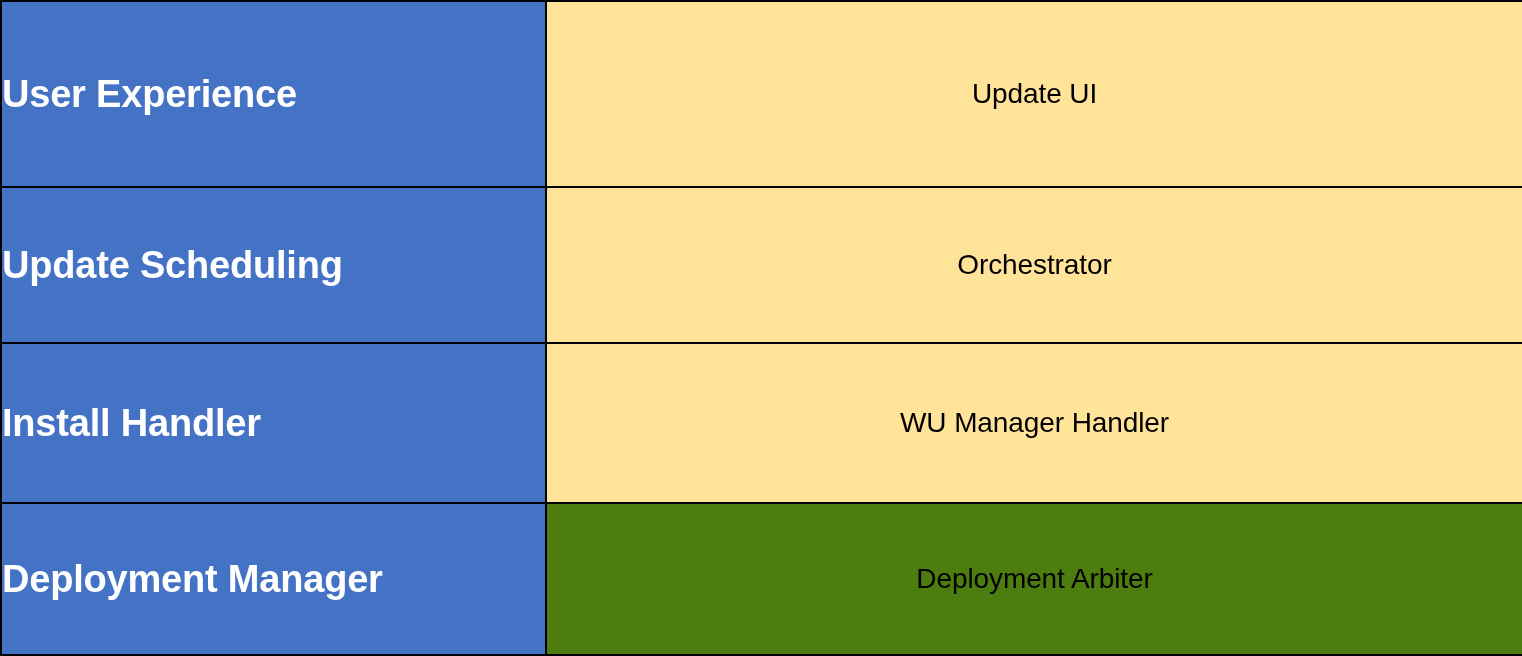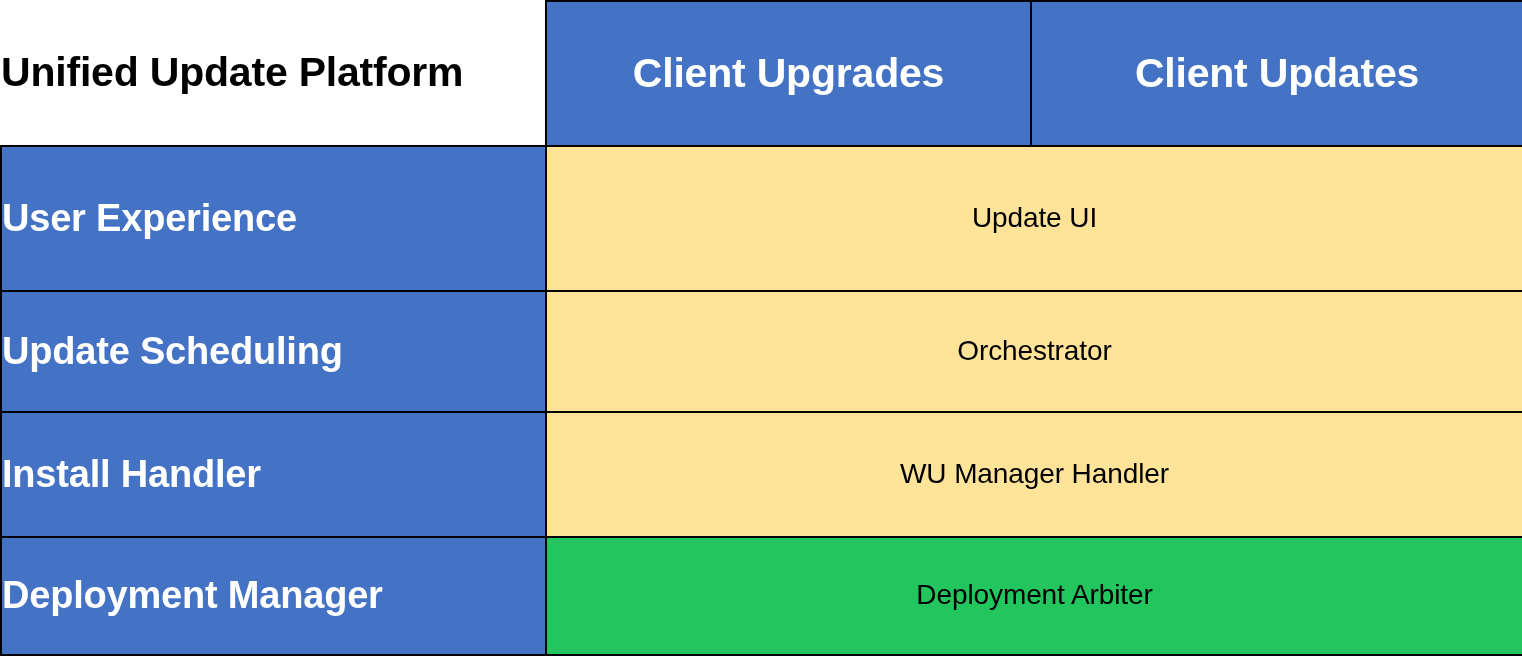--- a/index.html
+++ b/index.html
@@ -75,46 +75,41 @@
   .comp {
     color: #000000;
     font-weight: normal;
     font-size: 28px;
     text-align: center;
     letter-spacing: -0.1px;
     line-height: 1.1;
   }
   .comp.yellow { background: #FFE399; }
   .comp.green  { background: #C5E0B4; }
-  .comp.gray   { background: #22c55e; }
+  .comp.gray   { background: #4d7c0f; }
 
   
   tr.r-head  { height: 93px; }
   tr.r-1     { height: 93px; }
   tr.r-2     { height: 78px; }
   tr.r-3     { height: 146px; }
   tr.r-4     { height: 80px; }
   tr.r-5     { height: 76px; }
   tr.r-6     { height: 90px; }
 </style>
 </head>
 <body>
 
 <table class="uup-table">
   <colgroup>
     <col class="col-label">
     <col class="col-up">
     <col class="col-updt">
   </colgroup>
   <tbody>
-    <tr class="r-head">
-      <td class="title-cell">Unified Update Platform</td>
-      <td class="hdr">Client Upgrades</td>
-      <td class="hdr">Client Updates</td>
-    </tr>
 
     <tr class="r-1">
       <td class="stage">User Experience</td>
       <td class="comp yellow" colspan="2">Update UI</td>
     </tr>
 
     <tr class="r-2">
       <td class="stage">Update Scheduling</td>
       <td class="comp yellow" colspan="2">Orchestrator</td>
     </tr>

